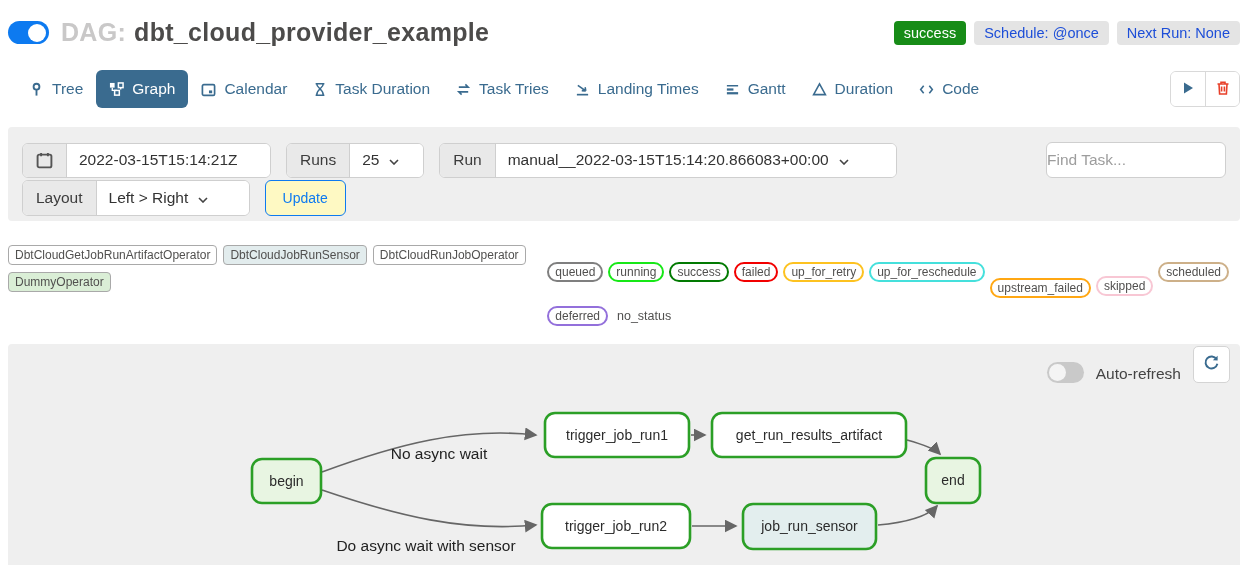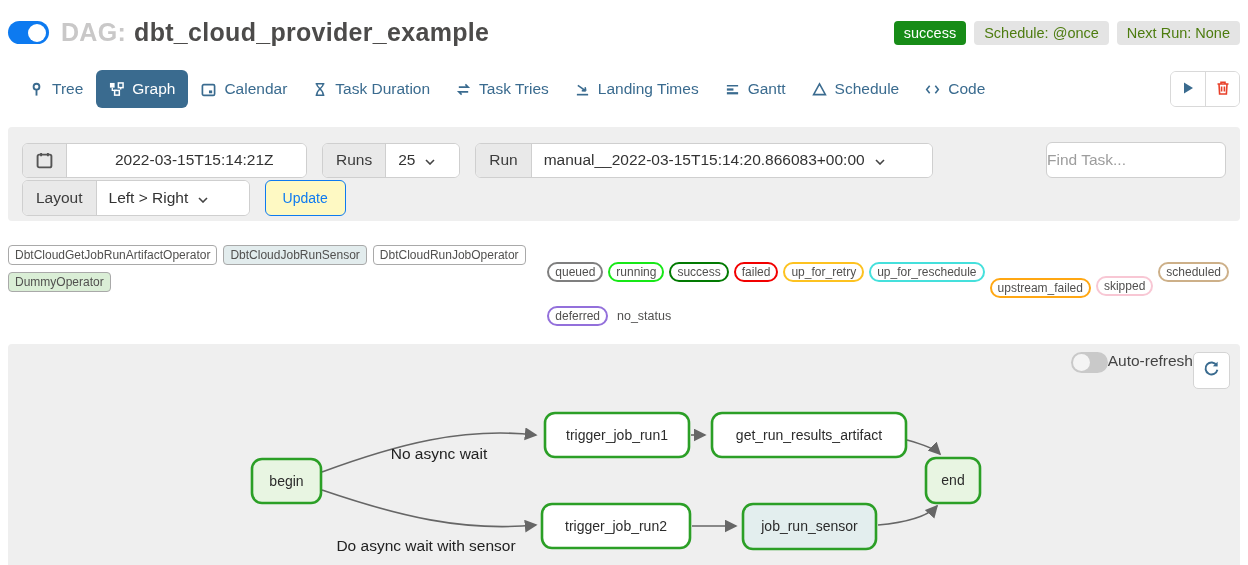--- a/index.html
+++ b/index.html
@@ -7,62 +7,62 @@
     font-family: "Liberation Sans", "DejaVu Sans", sans-serif; color:#51504f; }
   .page { padding: 0 8px; }
 
   
   .header { display:flex; align-items:center; gap:12px; padding-top:19px; height:46px;text-align:right; }
   .toggle { width:41px; height:23px; border-radius:12px; background:#0d7af0; position:relative; flex:0 0 auto; cursor:pointer; }
   .toggle .knob { position:absolute; top:2.5px; right:3px; width:18px; height:18px; border-radius:50%; background:#fff; }
   .dag-prefix { font-size:25px; font-weight:bold; color:#c9c8c8; letter-spacing:.3px; }
   .dag-title  { font-size:25px; font-weight:bold; color:#4c4b4a; letter-spacing:.3px; margin-left:-4px; }
   .header-badges { margin-left:auto; display:flex; gap:8px; align-items:center; }
-  .badge { font-size:14.5px; padding:4px 10px; border-radius:4px; background:#e4e4e4; color:#4d7c0f; white-space:nowrap; }
+  .badge { font-size:14.5px; padding:4px 10px; border-radius:4px; background:#e4e4e4; color:#1d4ed8; white-space:nowrap; }
   .badge.success { background:#178c17; color:#fff; }
 
   
   .tabbar { display:flex; align-items:center; margin-top:22px; padding-left:8px; height:42px;justify-content:flex-end; }
   .tab { display:flex; align-items:center; gap:8px; color:#3a6b8f; font-size:15.5px;
          padding:10px 13px; border-radius:6px; cursor:pointer; white-space:nowrap; }
   .tab.active { background:#3a6b8f; color:#fff; }
   .tab svg { display:block; }
   .actions { margin-left:auto; display:flex; border:1px solid #d9d9d9; border-radius:6px; background:#fff; overflow:hidden; }
   .actions .abtn { width:34px; height:34px; display:flex; align-items:center; justify-content:center; cursor:pointer; background:#fff; border:none; }
   .actions .abtn + .abtn { border-left:1px solid #d9d9d9; }
 
   
   .filterbar { margin-top:17px; background:#efefef; border-radius:4px; padding:15px 14px 5px 14px; }
   .frow { display:flex; align-items:center; }
   .frow + .frow { margin-top:2px; }
   .igroup { display:flex; align-items:stretch; height:35px; border-radius:6px; overflow:hidden; border:1px solid #cfcfcf; background:#fff; }
   .iaddon { background:#e9e9e9; color:#3c3c3c; font-size:15.5px; display:flex; align-items:center; padding:0 13px; border-right:1px solid #cfcfcf; }
   .itext  { border:none; outline:none; font-size:15.5px; color:#333; padding:0 12px; background:#fff;
-            font-family:"Liberation Sans","DejaVu Sans",sans-serif;margin-left:36px; }
+            font-family:"Liberation Sans","DejaVu Sans",sans-serif; }
   .iselect { display:flex; align-items:center; gap:10px; padding:0 12px; font-size:15.5px; color:#333; background:#fff; cursor:pointer; white-space:nowrap; }
   .iselect svg { margin-left:auto; }
   .gap { width:15px; flex:0 0 auto; }
   .find-input { margin-left:auto; width:180px; height:36px; border:1px solid #cfcfcf; border-radius:6px;
                 font-size:15.5px; padding:0 0; outline:none; background:#fff; color:#333;
                 font-family:"Liberation Sans","DejaVu Sans",sans-serif; }
   .find-input::placeholder { color:#9d9d9d; }
   .update-btn { height:36px; padding:0 17px; border:1.5px solid #0e7af0; color:#0e7af0; background:#fef9c3;
                 border-radius:6px; font-size:14px; cursor:pointer; font-family:inherit;text-align:right; }
 
   
   .legend { display:flex; margin-top:24px; align-items:flex-start; }
   .ops { width:545px; display:flex; flex-wrap:wrap; gap:7px 6px; }
   .sts { width:700px; display:flex; flex-wrap:wrap; gap:8px 5px; align-items:center; }
   .lbadge { font-size:12px; color:#51504f; background:#fff; border:1px solid #a9a9a9; border-radius:4px; padding:2px 6px; white-space:nowrap; }
   .sbadge { font-size:12px; color:#51504f; background:#fff; border:2px solid #999; border-radius:10px; padding:1px 6px; white-space:nowrap; }
   .nostatus { font-size:12.5px; color:#51504f; padding:1px 4px; }
 
   
   .graphpanel { margin-top:18px; background:#efefef; border-radius:4px; height:240px; position:relative; }
-  .gcontrols { position:absolute; top:8px; right:10px; display:flex; align-items:flex-start; z-index:2; }
+  .gcontrols { position:absolute; top:2px; right:10px; display:flex; align-items:flex-end; gap:12px; z-index:2; }
   .toggle-off { width:37px; height:21px; border-radius:11px; background:#c9c9c9; position:relative; cursor:pointer; }
   .toggle-off .knob { position:absolute; top:2px; left:2px; width:17px; height:17px; border-radius:50%; background:#f4f4f4; }
   .ar-label { font-size:15.5px; color:#444; }
   .refresh-btn { width:37px; height:37px; background:#fff; border:1px solid #d4d4d4; border-radius:5px;
                  display:flex; align-items:center; justify-content:center; cursor:pointer; }
   .gsvg { position:absolute; left:0; top:0; }
   .node { stroke:#2b9f26; stroke-width:2.6; }
   .nlabel { font-size:14px; fill:#2b2b2b; text-anchor:middle; }
   .elabel { font-size:15.5px; fill:#222; text-anchor:middle; }
   .edge { fill:none; stroke:#666; stroke-width:1.6; }
@@ -149,21 +149,21 @@
           </svg>
         </span>
       <span>Gantt</span>
     </div>
     <div class="tab">
       <span>
           <svg width="15" height="15" viewBox="0 0 16 16">
             <path d="M8,2 L14.3,13.5 H1.7 Z" fill="none" stroke="currentColor" stroke-width="1.7"></path>
           </svg>
         </span>
-      <span>Schedule</span>
+      <span>Duration</span>
     </div>
     <div class="tab">
       <span>
           <svg width="15" height="15" viewBox="0 0 16 16">
             <path d="M5,4 L1.8,8 L5,12 M11,4 L14.2,8 L11,12" fill="none" stroke="currentColor" stroke-width="1.7"></path>
           </svg>
         </span>
       <span>Code</span>
     </div>
     <div class="actions">

